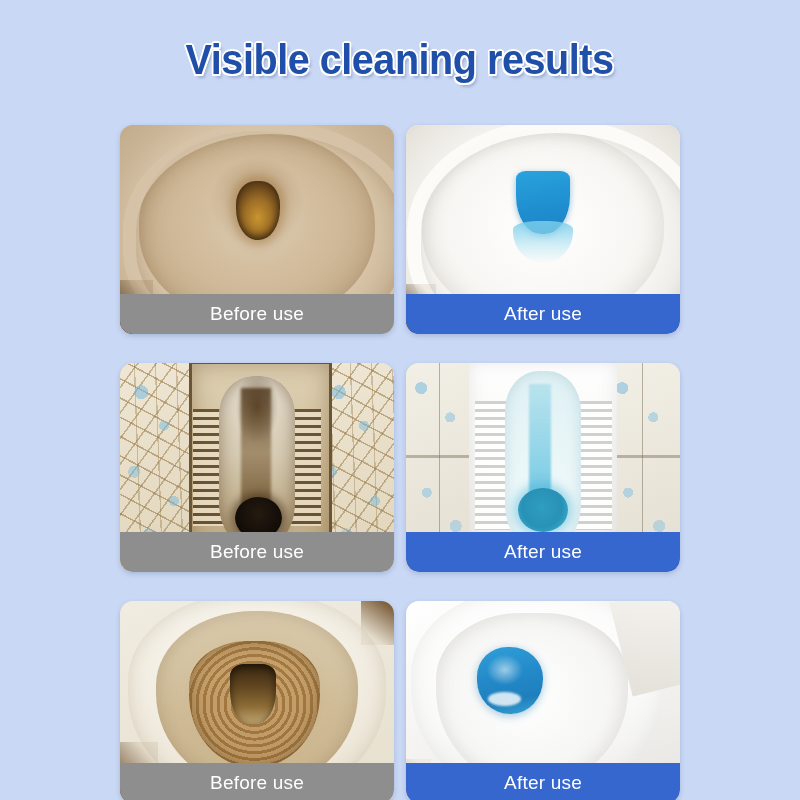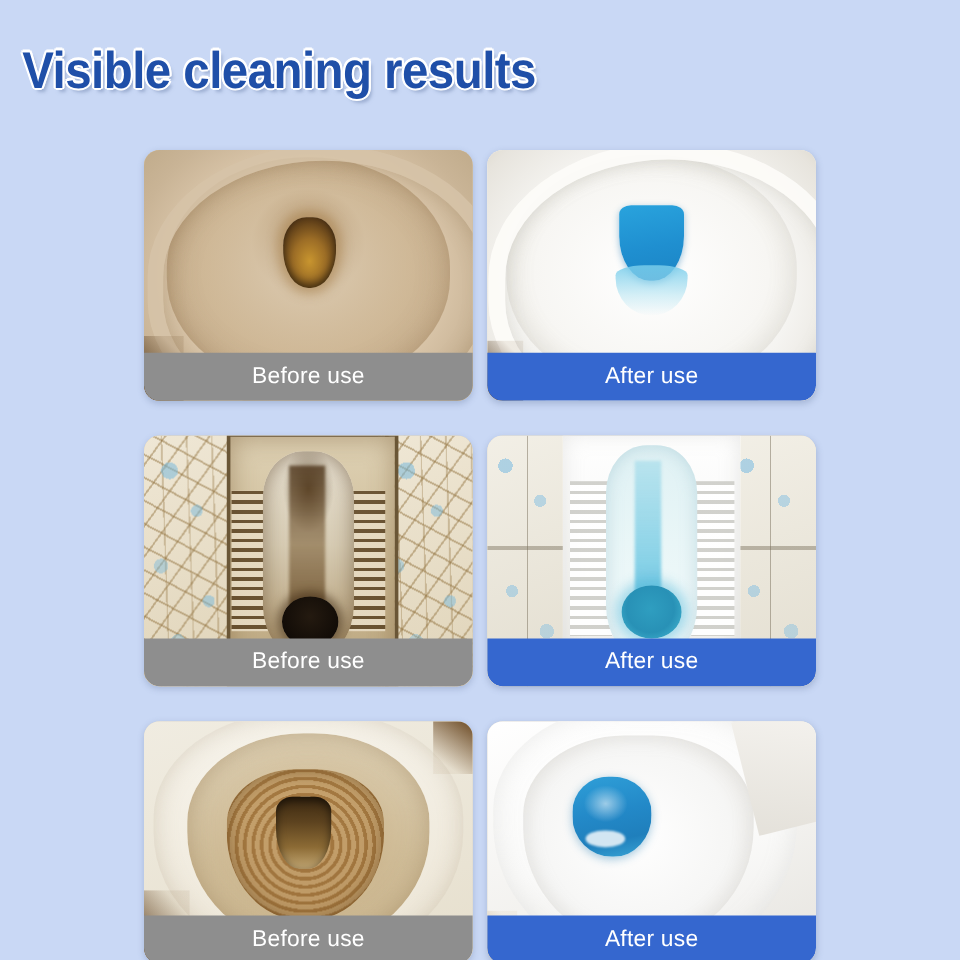--- a/index.html
+++ b/index.html
@@ -17,21 +17,21 @@
 
   
   .title-wrap {
     position: absolute;
     top: 0;
     left: 0;
     width: 800px;
     height: 118px;
     display: flex;
     align-items: center;
-    justify-content: flex-start;
+    justify-content: center;
   }
   .page-title {
     font-family: "Liberation Sans Narrow", "Liberation Sans", sans-serif;
     font-size: 43px;
     font-weight: bold;
     letter-spacing: -0.5px;
     color: #1f4fa8;
     transform: scaleX(0.92);
     -webkit-text-stroke: 0px;
     text-shadow:

